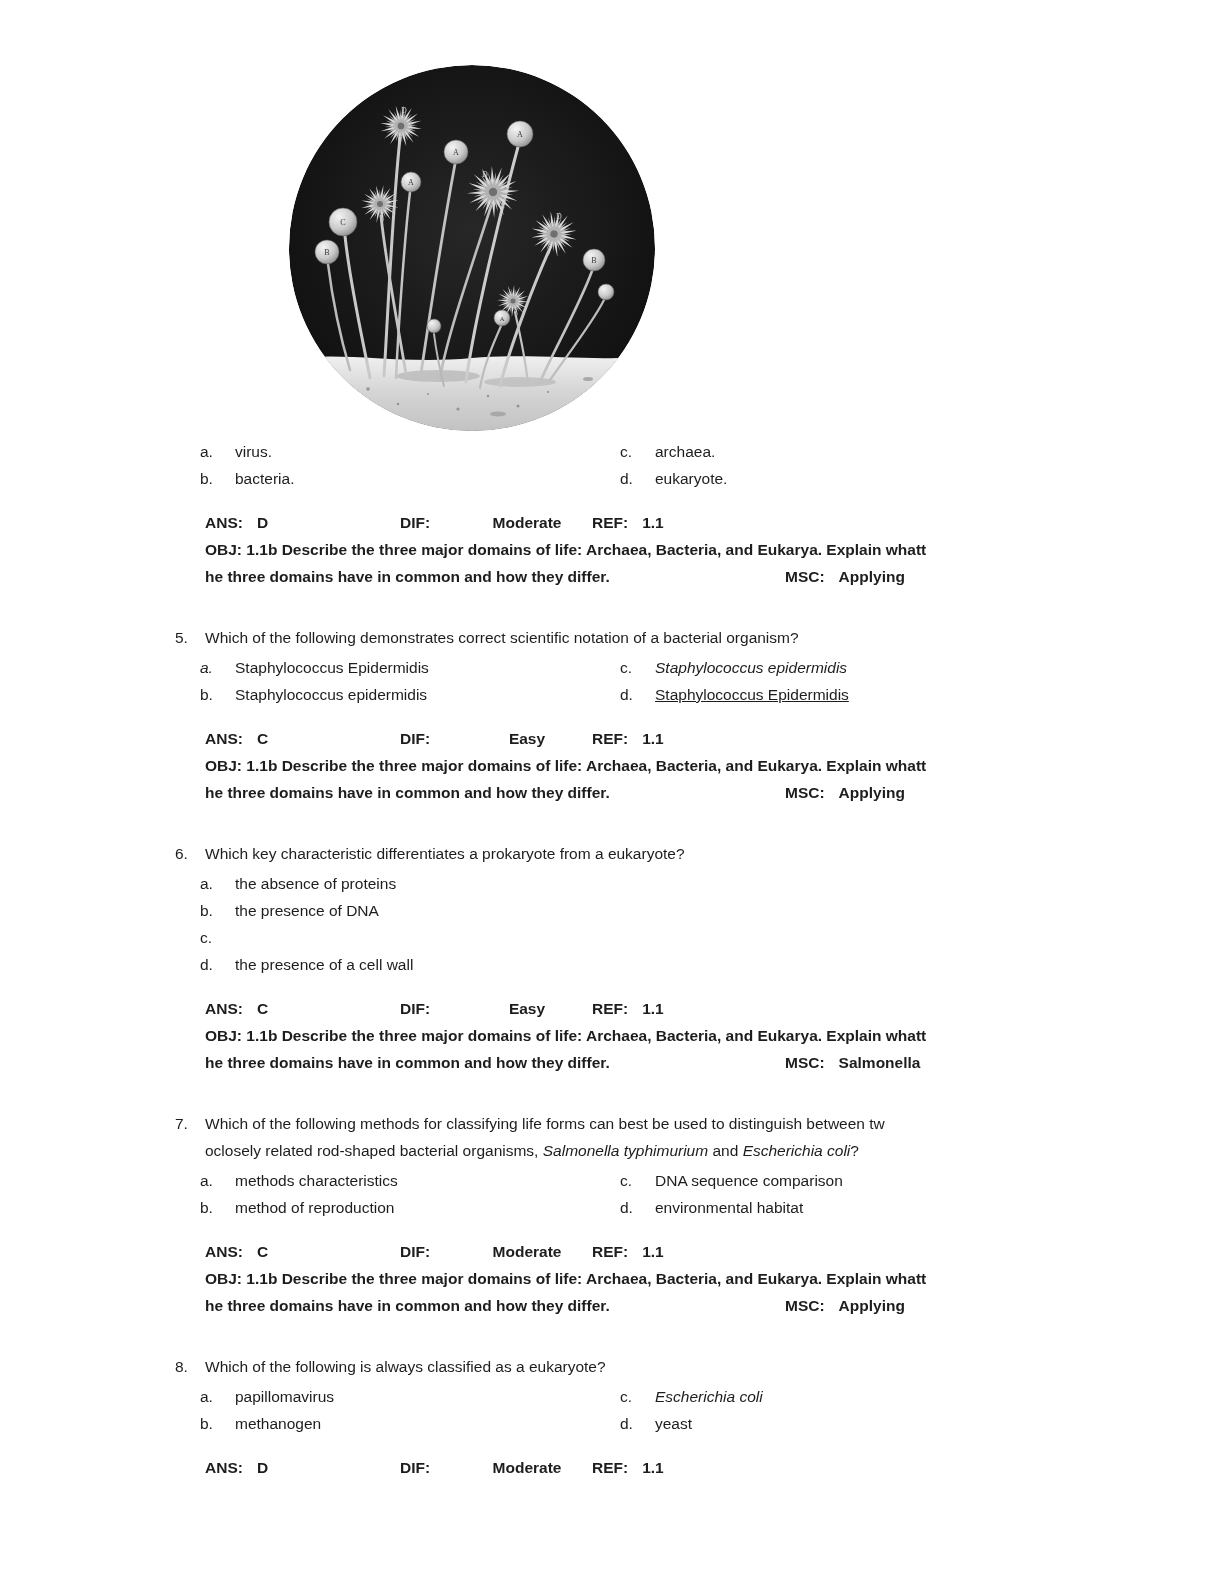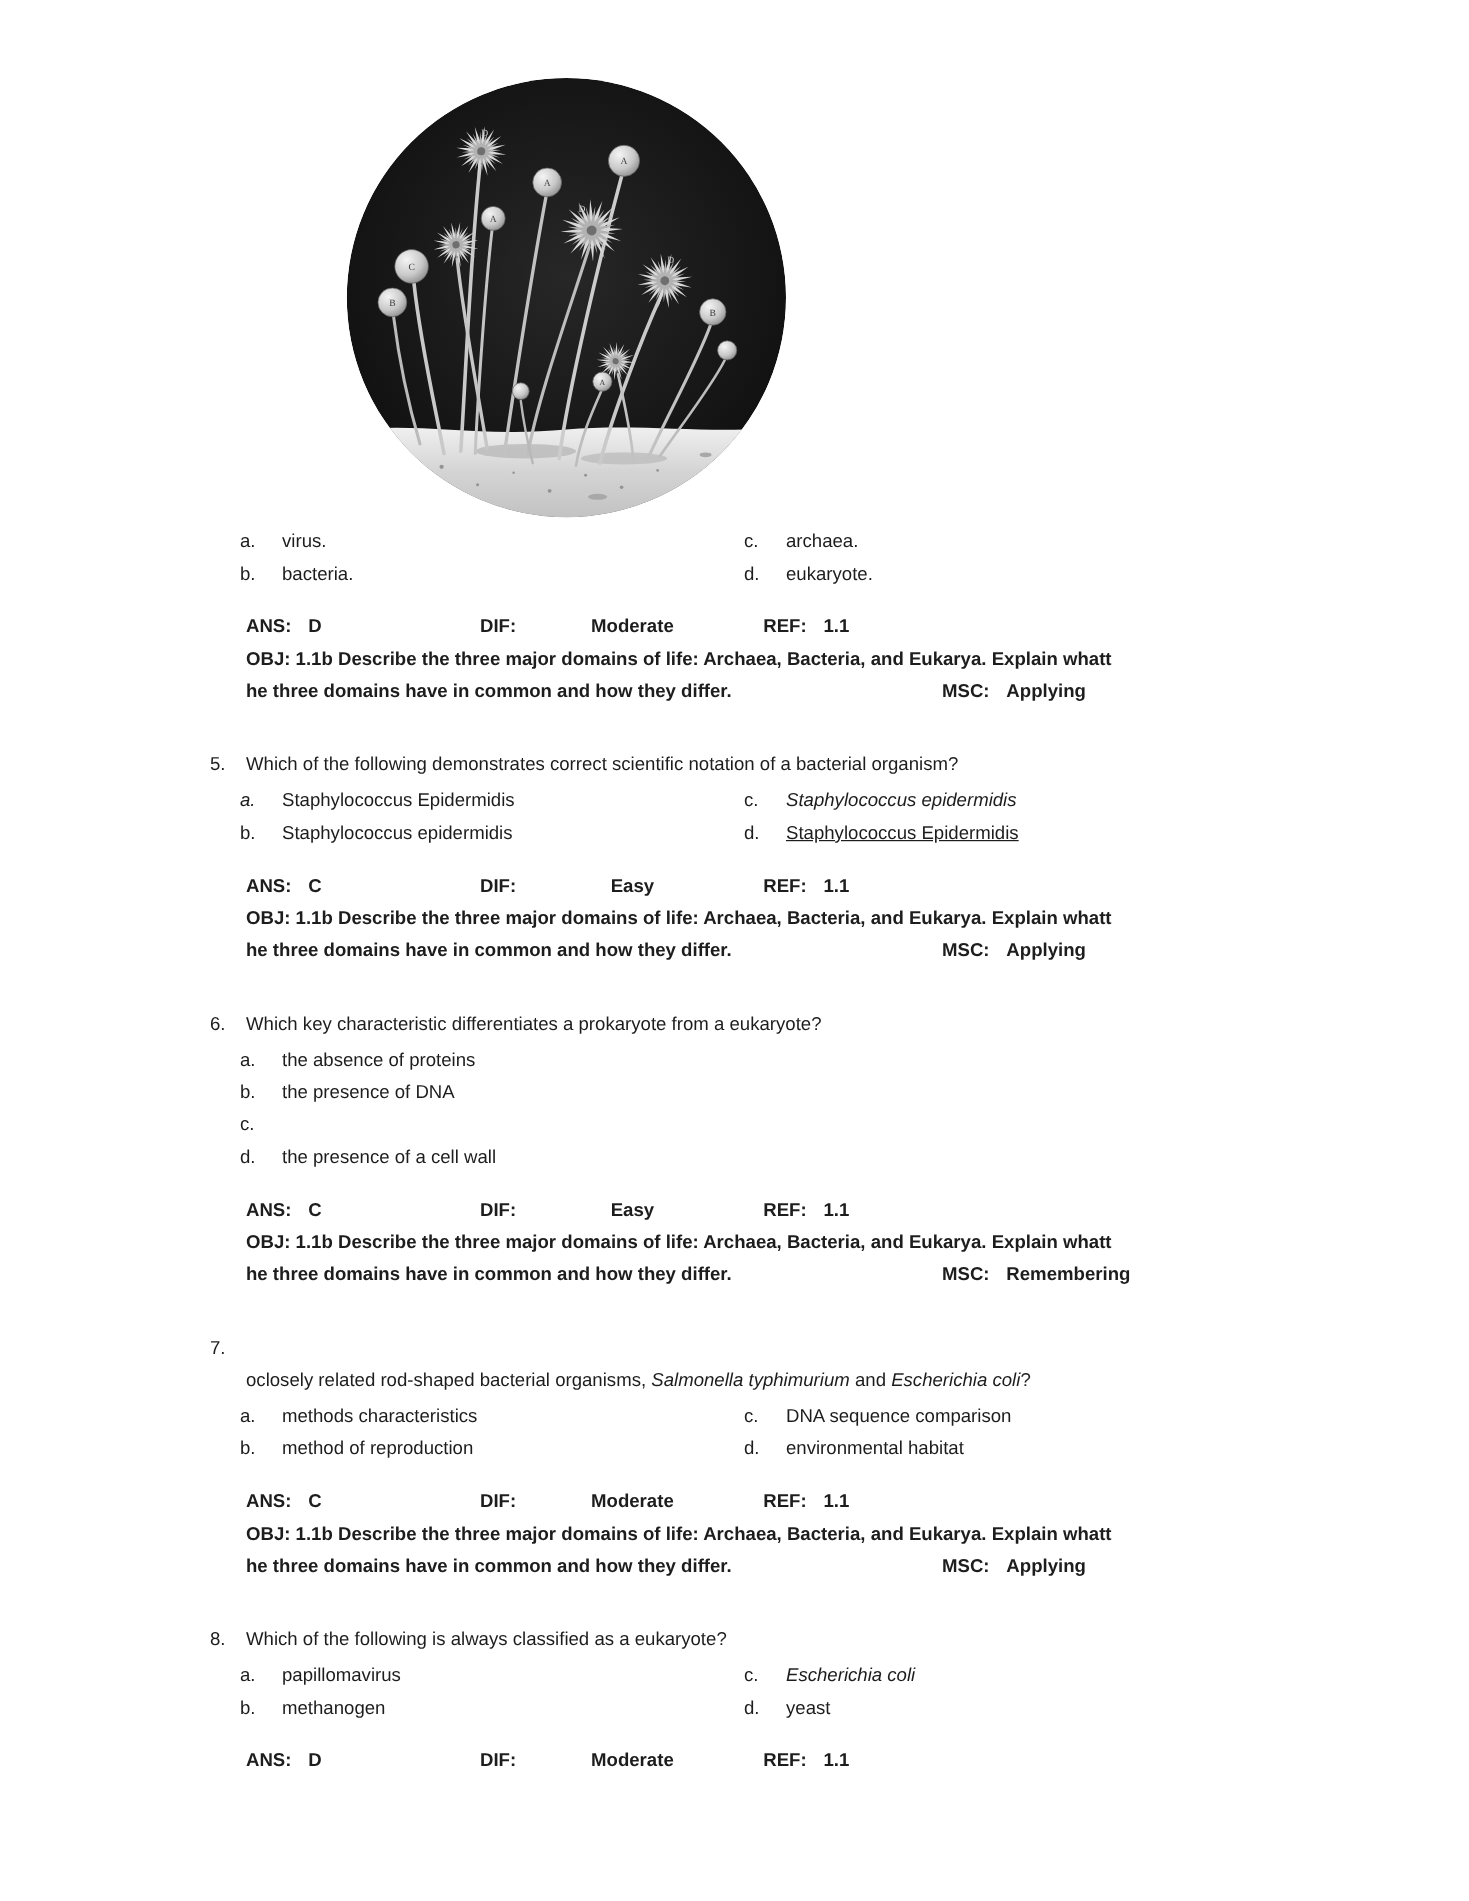--- a/index.html
+++ b/index.html
@@ -23,21 +23,21 @@
   .opt .letter { width:35px; flex:none; }
   .q { margin-top:34px; }
   .q-head { display:flex; line-height:27px; }
   .q-num { width:30px; flex:none; }
   .q-text { flex:1; }
   .ans-block { margin-left:30px; margin-top:17px; line-height:27px;font-weight:bold; }
   .ans-row { display:flex; }
   .c-ans { width:195px; display:flex; }
   .c-dif-label { width:62px; }
   .c-dif-value { width:130px;text-align:center; }
-  .c-ref { display:flex;margin-left:44px; }
+  .c-ref { display:flex; }
   .gap { margin-left:14px; }
   .obj-line2 { display:flex; }
   .obj-l2 { width:580px; flex:none; }
   .msc { display:flex;justify-content:flex-end; }
   .italic { font-style:italic; }
   .underline { text-decoration:underline; }
 </style>
 </head>
 <body>
 
@@ -268,30 +268,30 @@
           <span class="c-ref">
               <span>REF:</span>
               <span class="gap">1.1</span>
             </span>
         </div>
         <div>OBJ: 1.1b Describe the three major domains of life: Archaea, Bacteria, and Eukarya. Explain whatt</div>
         <div class="obj-line2">
           <span class="obj-l2">he three domains have in common and how they differ.</span>
           <span class="msc">
               <span>MSC:</span>
-              <span class="gap">Remembering</span>
+              <span class="gap">Salmonella</span>
             </span>
         </div>
       </div>
     </div>
 
     <div class="q">
       <div class="q-head">
         <span class="q-num">7.</span>
-        <div class="q-text"><br><span>oclosely related rod-shaped bacterial organisms, </span><span class="italic">Salmonella typhimurium</span><span> and </span><span class="italic">Escherichia coli</span><span>?</span></div>
+        <div class="q-text"><span>Which of the following methods for classifying life forms can best be used to distinguish between tw</span><br><span>oclosely related rod-shaped bacterial organisms, </span><span class="italic">Salmonella typhimurium</span><span> and </span><span class="italic">Escherichia coli</span><span>?</span></div>
       </div>
       <div class="options-2col">
         <div class="opt">
             <span class="letter">a.</span>
             <span>methods characteristics</span>
           </div>
         <div class="opt">
             <span class="letter">b.</span>
             <span>method of reproduction</span>
           </div>

